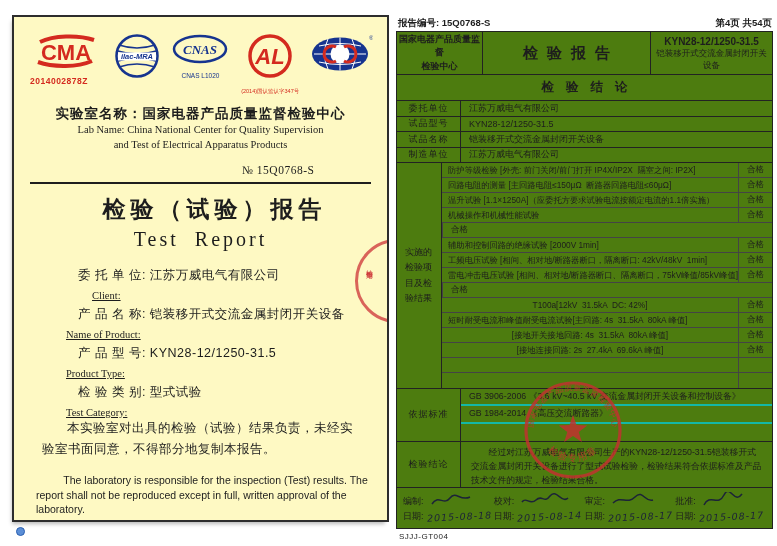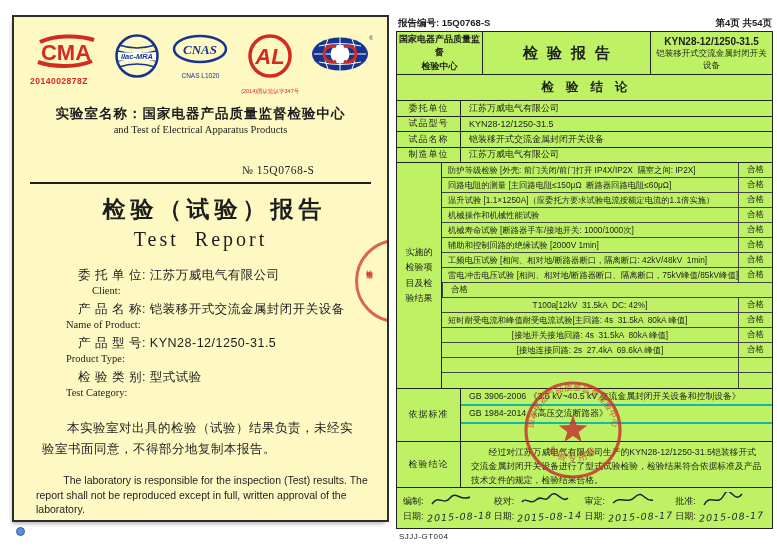--- a/index.html
+++ b/index.html
@@ -29,49 +29,49 @@
   .cal-cap { font-size: 5.5px; color: #d42a1f; margin-top: 1px; white-space: nowrap; }
   .labname { position: absolute; top: 88px; left: 0; right: 0; text-align: center; font-size: 13.5px; font-weight: bold; letter-spacing: 1px; }
   .labname-en { position: absolute; top: 106px; left: 0; right: 0; text-align: center; font-family: "Liberation Serif", serif; font-size: 10.5px; line-height: 1.4; }
   .report-no { position: absolute; top: 147px; left: 228px; font-family: "Liberation Serif", serif; font-size: 11.5px; letter-spacing: .5px; }
   .rule { position: absolute; top: 165px; left: 16px; right: 16px; border-top: 2px solid #1e1e1e; }
   .title-cn { position: absolute; top: 177px; left: 0; right: 0; text-align: center; font-size: 23px; font-weight: bold; letter-spacing: 5px; padding-left: 28px; }
   .title-en { position: absolute; top: 211px; left: 0; right: 0; text-align: center; font-family: "Liberation Serif", serif; font-size: 20px; letter-spacing: 3px; white-space: pre; font-weight: 500; }
   .fields { position: absolute; top: 250px; left: 44px; right: 16px; }
   .field { margin-bottom: 5px; }
   .field-cn { font-size: 12.5px; letter-spacing: .5px; white-space: nowrap; margin-left: 20px; }
-  .field-en { font-family: "Liberation Serif", serif; font-size: 10.5px; margin-left: 8px; margin-top: 1px; }
+  .field-en { font-family: "Liberation Serif", serif; font-size: 10.5px; margin-left: 8px; margin-top: 6px; text-decoration: underline; }
   .field-en.en-indent { margin-left: 34px; }
   .statement-cn { position: absolute; top: 401px; left: 28px; right: 22px; font-size: 12.5px; line-height: 1.65; text-indent: 2em; letter-spacing: .5px; }
   .statement-en { position: absolute; top: 456px; left: 22px; right: 18px; font-size: 10.5px; line-height: 1.4; text-indent: 2.6em; }
   .half-stamp {
     position: absolute; right: -52px; top: 222px; width: 84px; height: 84px;
     border-radius: 50%; border: 3px solid rgba(203,42,48,.72);
   }
   .half-stamp-txt {
     position: absolute; left: 6px; top: 22px; color: rgba(203,42,48,.8);
     font-size: 7px; writing-mode: vertical-rl; letter-spacing: 1px;
   }
   .blue-dot { position: absolute; left: 16px; top: 527px; width: 9px; height: 9px; border-radius: 50%; background: #5b8ed6; border: 1.5px solid #2a5fb0; }
 
   
   .page-right { position: absolute; left: 394px; top: 12px; width: 381px; height: 534px; }
   .meta { position: absolute; top: 5px; left: 4px; right: 3px; display: flex; justify-content: space-between; font-size: 9.5px; font-weight: bold; }
-  .rtable { position: absolute; top: 19px; left: 2px; width: 377px; border: 1.8px solid #222; background: #bef264; }
+  .rtable { position: absolute; top: 19px; left: 2px; width: 377px; border: 1.8px solid #222; background: #4d7c0f; }
   .hrow { display: flex; height: 43px; border-bottom: 1px solid #222; }
   .hc1 { width: 86px; border-right: 1px solid #222; display: flex; flex-direction: column; align-items: center; justify-content: center; font-size: 9px; font-weight: bold; line-height: 1.5; text-align: center; padding: 2px; }
   .hc2 { flex: 1; display: flex; align-items: center; justify-content: center; font-size: 15px; font-weight: bold; letter-spacing: 9px; text-indent: 9px; }
   .hc3 { width: 122px; border-left: 1px solid #222; display: flex; flex-direction: column; justify-content: center; text-align: center; font-size: 8.5px; line-height: 1.35; padding: 2px 3px; }
   .hc3 .model { font-size: 10px; font-weight: bold; }
   .srow { height: 26px; border-bottom: 1px solid #222; display: flex; align-items: center; justify-content: center; font-size: 12.5px; font-weight: bold; letter-spacing: 12px; text-indent: 12px; }
   .irow { height: 15.5px; border-bottom: 1px solid #222; display: flex; font-size: 9px; }
   .ilabel { width: 64px; border-right: 1px solid #222; display: flex; align-items: center; justify-content: center; letter-spacing: 1px; }
   .ival { flex: 1; display: flex; align-items: center; padding-left: 8px; white-space: nowrap; }
   .tests { display: flex; border-bottom: 1px solid #222; }
-  .tlabel { width: 64px; border-right: 1px solid #222; display: flex; align-items: center; justify-content: center; text-align: center; font-size: 9px; line-height: 1.7; padding: 0 8px; }
+  .tlabel { width: 64px; border-right: 1px solid #222; display: flex; align-items: center; justify-content: center; font-size: 9px; line-height: 1.7; padding: 0 8px; }
   .tright { flex: 1; display: flex; flex-direction: column; }
   .trow { display: flex; height: 15px; border-bottom: 1px solid #444; }
   .trow:last-of-type { border-bottom: none; }
   .ttext { flex: 1; display: flex; align-items: center; padding-left: 6px; font-size: 8.3px; white-space: pre; overflow: hidden; }
   .ttext.center { justify-content: center; padding-left: 0; }
   .tres { width: 34px; border-left: 1px solid #444; display: flex; align-items: center; justify-content: center; font-size: 8.5px; }
   .stds { display: flex; border-bottom: 1px solid #222; }
   .slabel { width: 64px; border-right: 1px solid #222; display: flex; align-items: center; justify-content: center; font-size: 9px; letter-spacing: 1px; }
   .sright { flex: 1; display: flex; flex-direction: column; }
   .std-row { height: 17.3px; display: flex; align-items: center; padding-left: 8px; font-size: 8.8px; border-bottom: 2px solid #14b8a6; white-space: nowrap; }
@@ -129,20 +129,21 @@
         <path d="M3,21 H55 M8,13 Q29,8 50,13 M8,29 Q29,34 50,29 M29,4.5 V37.5 M17,6 Q10,21 17,36 M41,6 Q48,21 41,36" stroke="#ffffff" stroke-width="1" fill="none"></path>
         <circle cx="29" cy="21" r="9.5" fill="#ffffff"></circle>
         <path d="M25,14 a8,8 0 1 0 0,14 M33,14 a8,8 0 1 1 0,14" stroke="#d42a1f" stroke-width="3" fill="none"></path>
         <text x="58" y="7" font-size="6" fill="#16348f">®</text>
       </svg>
     </div>
   </div>
 
   <div class="labname">实验室名称：国家电器产品质量监督检验中心</div>
   <div class="labname-en">
+    <div>Lab Name:   China National Center for Quality Supervision</div>
     <div>and Test of Electrical Apparatus Products</div>
   </div>
 
   <div class="report-no">№  15Q0768-S</div>
   <div class="rule"></div>
 
   <div class="title-cn">检验（试验）报告</div>
   <div class="title-en">Test  Report</div>
 
   <div class="fields">
@@ -237,21 +238,20 @@
             <div class="ttext">温升试验 [1.1×1250A]（应委托方要求试验电流按额定电流的1.1倍实施）</div>
             <div class="tres">合格</div>
           </div>
 
           <div class="trow">
             <div class="ttext">机械操作和机械性能试验</div>
             <div class="tres">合格</div>
           </div>
 
           <div class="trow">
-            <div class="ttext">机械寿命试验 [断路器手车/接地开关: 1000/1000次]</div>
             <div class="tres">合格</div>
           </div>
 
           <div class="trow">
             <div class="ttext">辅助和控制回路的绝缘试验 [2000V 1min]</div>
             <div class="tres">合格</div>
           </div>
 
           <div class="trow">
             <div class="ttext">工频电压试验 [相间、相对地/断路器断口，隔离断口: 42kV/48kV  1min]</div>

